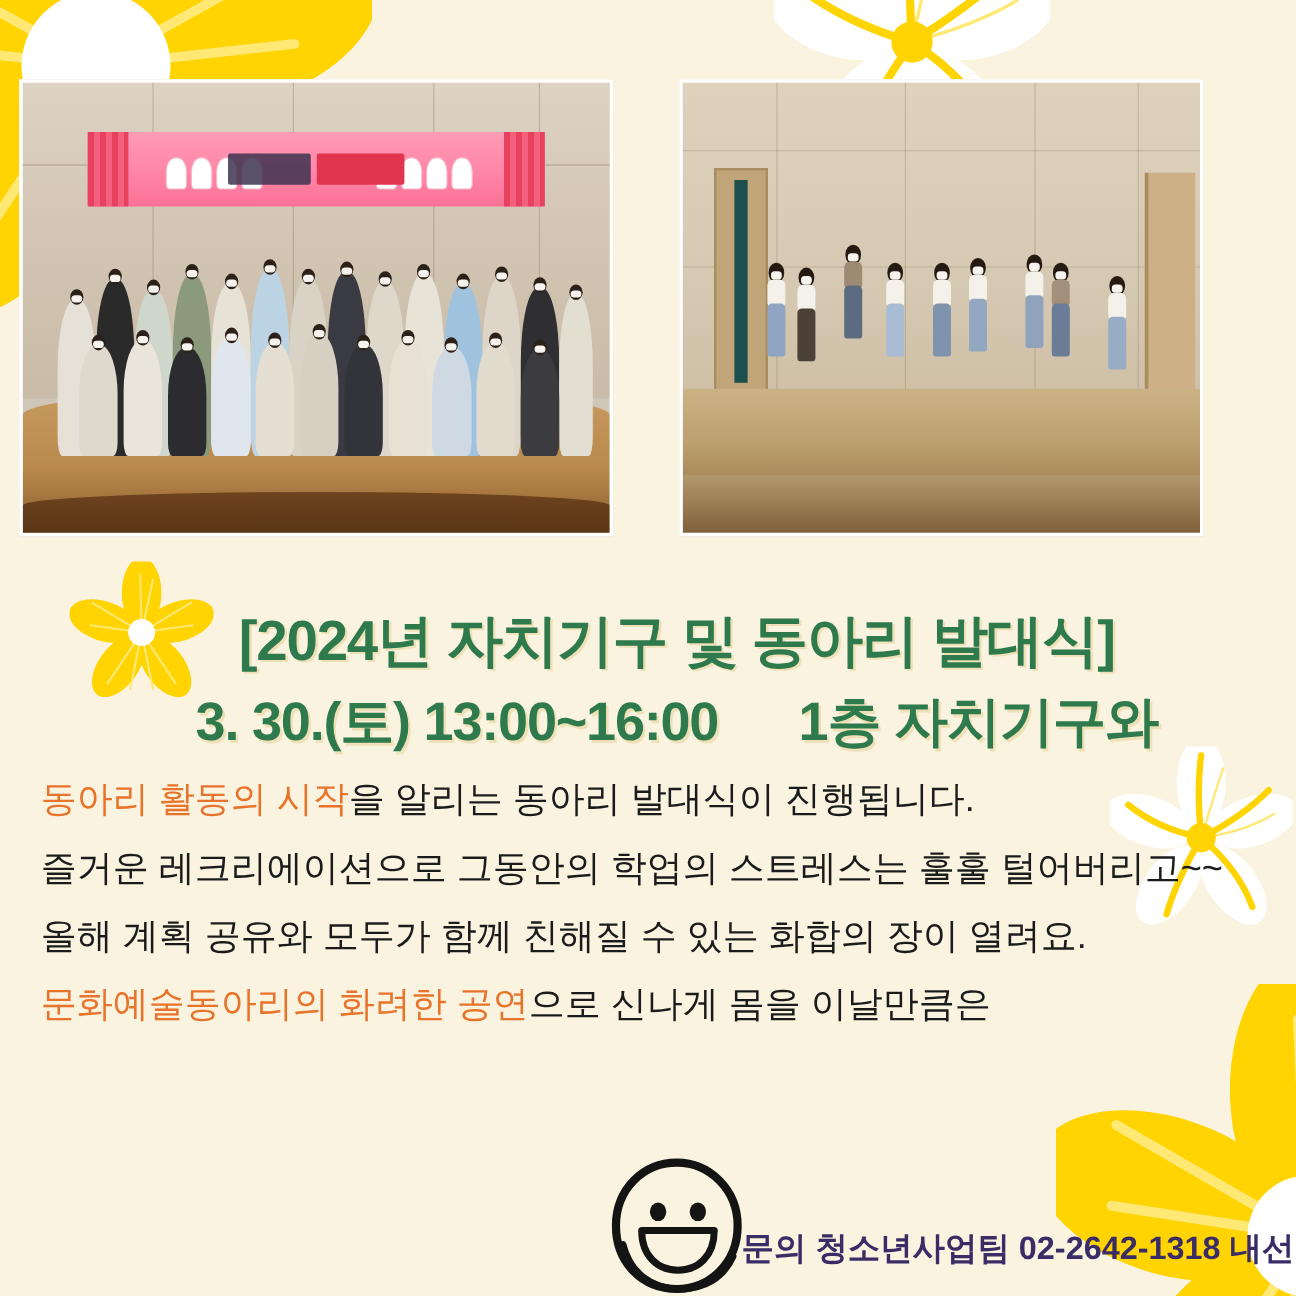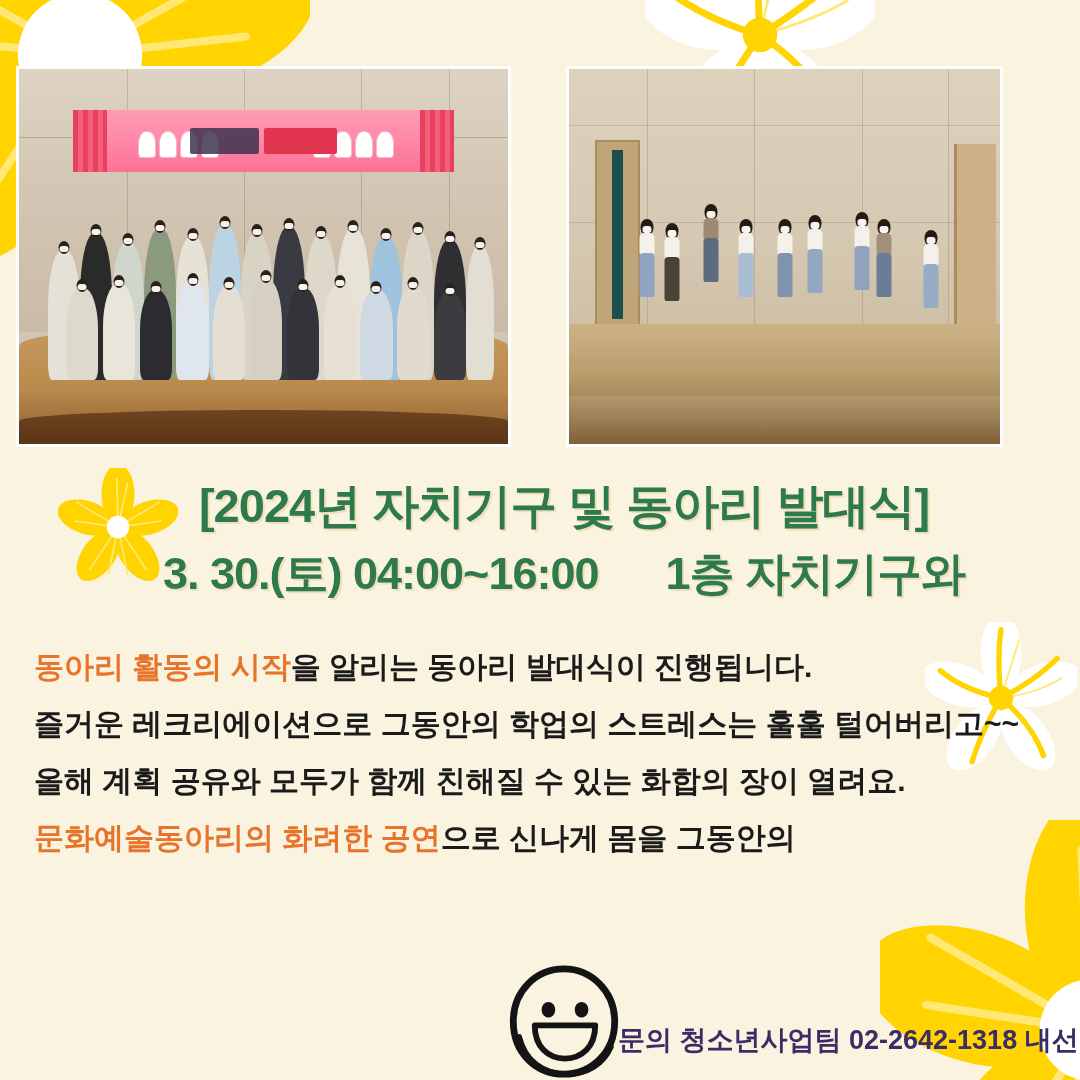--- a/index.html
+++ b/index.html
@@ -145,21 +145,21 @@
     background: #f4f1ea;
   }
   .d-legs {
     position: absolute; top: 34px; left: 50%; transform: translateX(-50%);
     width: 15px; height: 44px; border-radius: 4px 4px 2px 2px;
     background: #7d96b8;
   }
 
   
   .title-wrap {
-    position: absolute; left: 0; right: 0; top: 482px;
+    position: absolute; left: 0; right: 0; top: 510px;
     text-align: center;
     margin-left: 48px;
   }
   .title-line {
     color: #2f7a4d;
     font-weight: 900;
     letter-spacing: -1px;
     text-shadow: 2px 2px 0 rgba(230,210,150,.55);
     line-height: 1.0;
   }
@@ -167,21 +167,21 @@
   .title-2 { font-size: 45px; margin-top: 22px; }
   .title-gap { display: inline-block; width: 44px; }
 
   
   .body-wrap {
     position: absolute; left: 34px; top: 652px; right: 24px;
   }
   .body-line {
     color: #1b1b1b;
     font-size: 30px;
-    font-weight: 700;
+    font-weight: 400;
     line-height: 1.0;
     margin-bottom: 27px;
     white-space: nowrap;
   }
   .hl { color: #e8732a; }
 
   
   .smiley {
     position: absolute; left: 505px; top: 963px; width: 118px; height: 117px;
   }
@@ -492,34 +492,34 @@
         <path d="M100 100 L22 88"></path>
           <path d="M100 100 L24 56"></path>
       </g>
       <circle cx="100" cy="100" r="24" fill="#ffffff"></circle>
     </svg>
   </div>
 
   <div class="title-wrap">
     <div class="title-line title-1">[2024년 자치기구 및 동아리 발대식]</div>
     <div class="title-line title-2">
-      <span>3. 30.(토) 04:00~16:00</span>
+      <span>3. 30.(토) 13:00~16:00</span>
       <span class="title-gap"></span>
       <span>1층 자치기구와</span>
     </div>
   </div>
 
   <div class="body-wrap">
     <div class="body-line">
       <span class="hl">동아리 활동의 시작</span><span>을 알리는 동아리 발대식이 진행됩니다.</span>
     </div>
     <div class="body-line">즐거운 레크리에이션으로 그동안의 학업의 스트레스는 훌훌 털어버리고~~</div>
     <div class="body-line">올해 계획 공유와 모두가 함께 친해질 수 있는 화합의 장이 열려요.</div>
     <div class="body-line">
-      <span class="hl">문화예술동아리의 화려한 공연</span><span>으로 신나게 몸을 그동안의</span>
+      <span class="hl">문화예술동아리의 화려한 공연</span><span>으로 신나게 몸을 이날만큼은</span>
     </div>
   </div>
 
   <div class="smiley">
     <svg viewBox="0 0 120 120" width="100%" height="100%" aria-hidden="true">
       <path d="M60 6 C88 6 112 29 112 60 C112 92 88 114 60 114 C31 114 8 92 8 60 C8 29 31 6 60 6 Z" fill="none" stroke="#141414" stroke-width="7" stroke-linecap="round"></path>
       <path d="M14 76 C20 100 38 114 62 114 C84 114 100 104 108 86" fill="none" stroke="#141414" stroke-width="6" stroke-linecap="round"></path>
       <ellipse cx="44" cy="48" rx="7" ry="8" fill="#141414"></ellipse>
       <ellipse cx="78" cy="48" rx="7" ry="8" fill="#141414"></ellipse>
       <path d="M30 64 L92 64 C92 86 78 98 61 98 C44 98 30 86 30 64 Z" fill="none" stroke="#141414" stroke-width="6" stroke-linejoin="round"></path>

